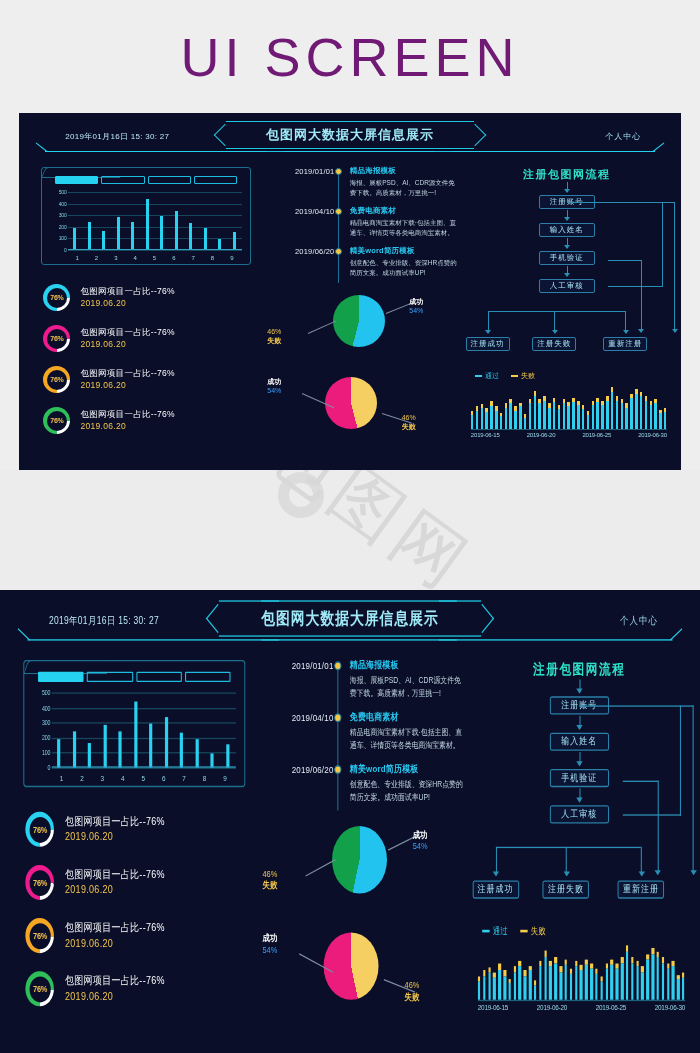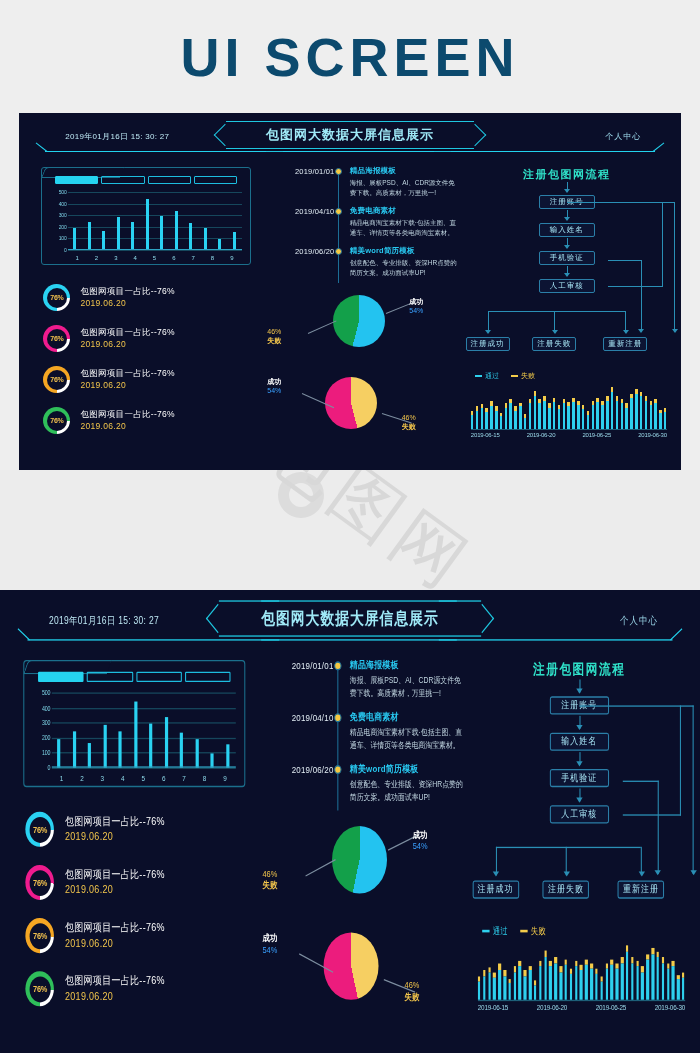--- a/index.html
+++ b/index.html
@@ -11,22 +11,22 @@
   }
   .page { position: relative; width: 700px; height: 1053px; }
 
   
   .banner {
     position: absolute; top: 0; left: 0; width: 700px; height: 113px;
     background: #eeeeee;
     display: flex; align-items: center; justify-content: center;
   }
   .banner-text {
-    font-size: 54px; letter-spacing: 5px; color: #0c4a6e;
-    font-weight: 700; font-family: "Liberation Sans", sans-serif;
+    font-size: 54px; letter-spacing: 5px; color: #701a75;
+    font-weight: 400; font-family: "Liberation Sans", sans-serif;
   }
 
   
   .watermark {
     position: absolute; left: 0; top: 470px; width: 700px; height: 120px;
     background: #ececec; overflow: hidden;
   }
   .wm-inner {
     position: absolute; left: 255px; top: -10px;
     font-size: 70px; color: #d8d8d8; letter-spacing: 6px;

